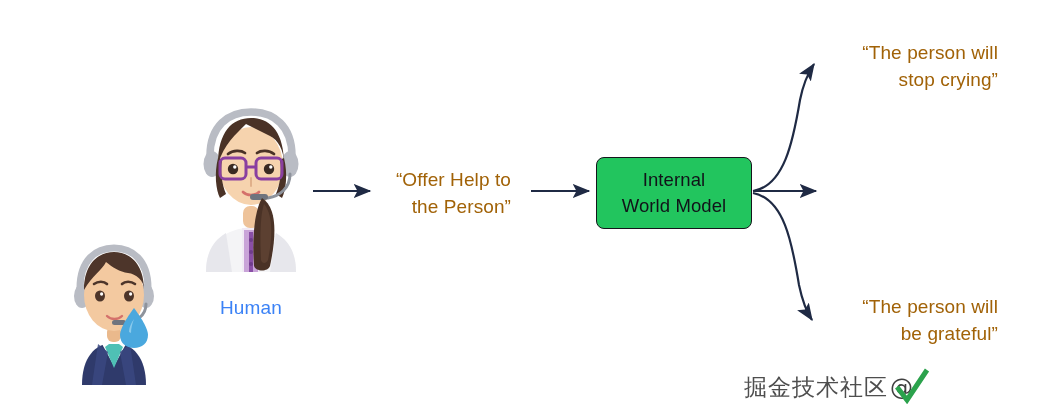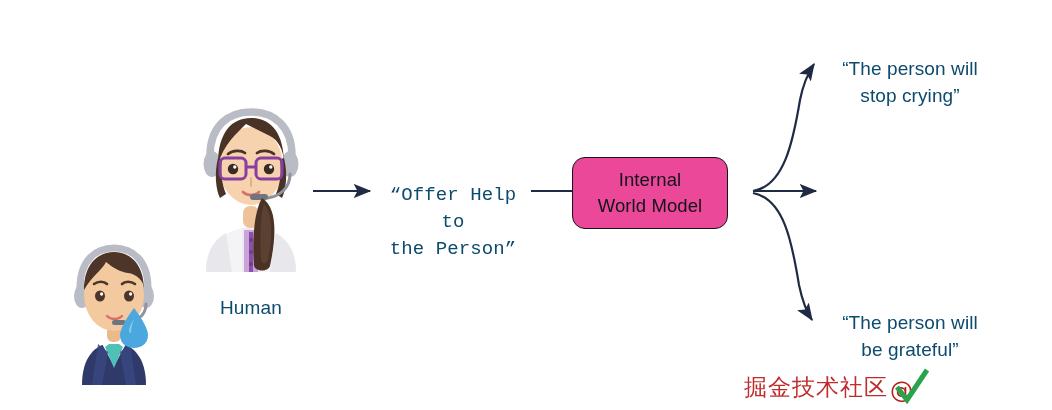--- a/index.html
+++ b/index.html
@@ -15,47 +15,46 @@
     position: relative;
     width: 1052px;
     height: 410px;
     background: #ffffff;
     overflow: hidden;
   }
 
   
   .label {
     position: absolute;
-    color: #0c4a6e;
+    color: #a16207;
     font-size: 19px;
     line-height: 27px;
-    text-align: center;
+    text-align: right;
     white-space: pre-line;
     letter-spacing: .1px;
-    margin-top: 16px;
   }
   .label-human {
     position: absolute;
-    color: #0c4a6e;
+    color: #3b82f6;
     font-size: 19px;
     line-height: 24px;
     text-align: center;
     letter-spacing: .2px;
   }
 
   
   .wm-box {
     position: absolute;
-    left: 572px;
+    left: 596px;
     top: 157px;
     width: 156px;
     height: 72px;
     border: 1.6px solid #15161c;
-    border-radius: 13px;
-    background: #ec4899;
+    border-radius: 8px;
+    background: #22c55e;
     display: flex;
     align-items: center;
     justify-content: center;
     box-sizing: border-box;
   }
   .wm-box-text {
     color: #111319;
     font-size: 18.5px;
     line-height: 26px;
     text-align: center;
@@ -75,23 +74,23 @@
   
   .avatar { position: absolute; }
 
   
   .watermark {
     position: absolute;
     left: 744px;
     top: 371px;
     height: 32px;
     display: flex;
-    align-items: flex-end;
+    align-items: center;
     font-size: 23px;
-    color: #b91c1c;
+    color: #404040;
     letter-spacing: 1px;
     white-space: nowrap;
     font-family: "DejaVu Sans", sans-serif;
   }
   .watermark .wm-seg { opacity: .92; }
   .watermark .wm-at { margin: 0 4px 0 2px; }
   .wm-check {
     position: absolute;
     left: 893px;
     top: 368px;
@@ -224,21 +223,21 @@
     <rect x="58" y="88" width="18" height="6" rx="3" fill="#6f747e"></rect>
 
     <path d="M70,92 C86,102 84,132 78,160 C76,166 64,166 62,160
              C60,134 62,106 70,92 Z" fill="#4a3226"></path>
     <path d="M72,98 C82,110 80,134 76,154 C74,158 70,158 69,154
              C68,132 68,110 72,98 Z" fill="#5c4031"></path>
   </svg>
 
   <div class="label-human" style="left:196px; top:296px; width:110px;">Human</div>
 
-  <div class="label" style="left:373px; top:166px; width:160px;font-family:Liberation Mono, monospace;">“Offer Help to
+  <div class="label" style="left:351px; top:166px; width:160px;">“Offer Help to
 the Person”</div>
 
   <div class="wm-box">
     <div class="wm-box-text">Internal
 World Model</div>
   </div>
 
   <div class="label" style="left:822px; top:39px; width:176px;">“The person will
 stop crying”</div>
 

